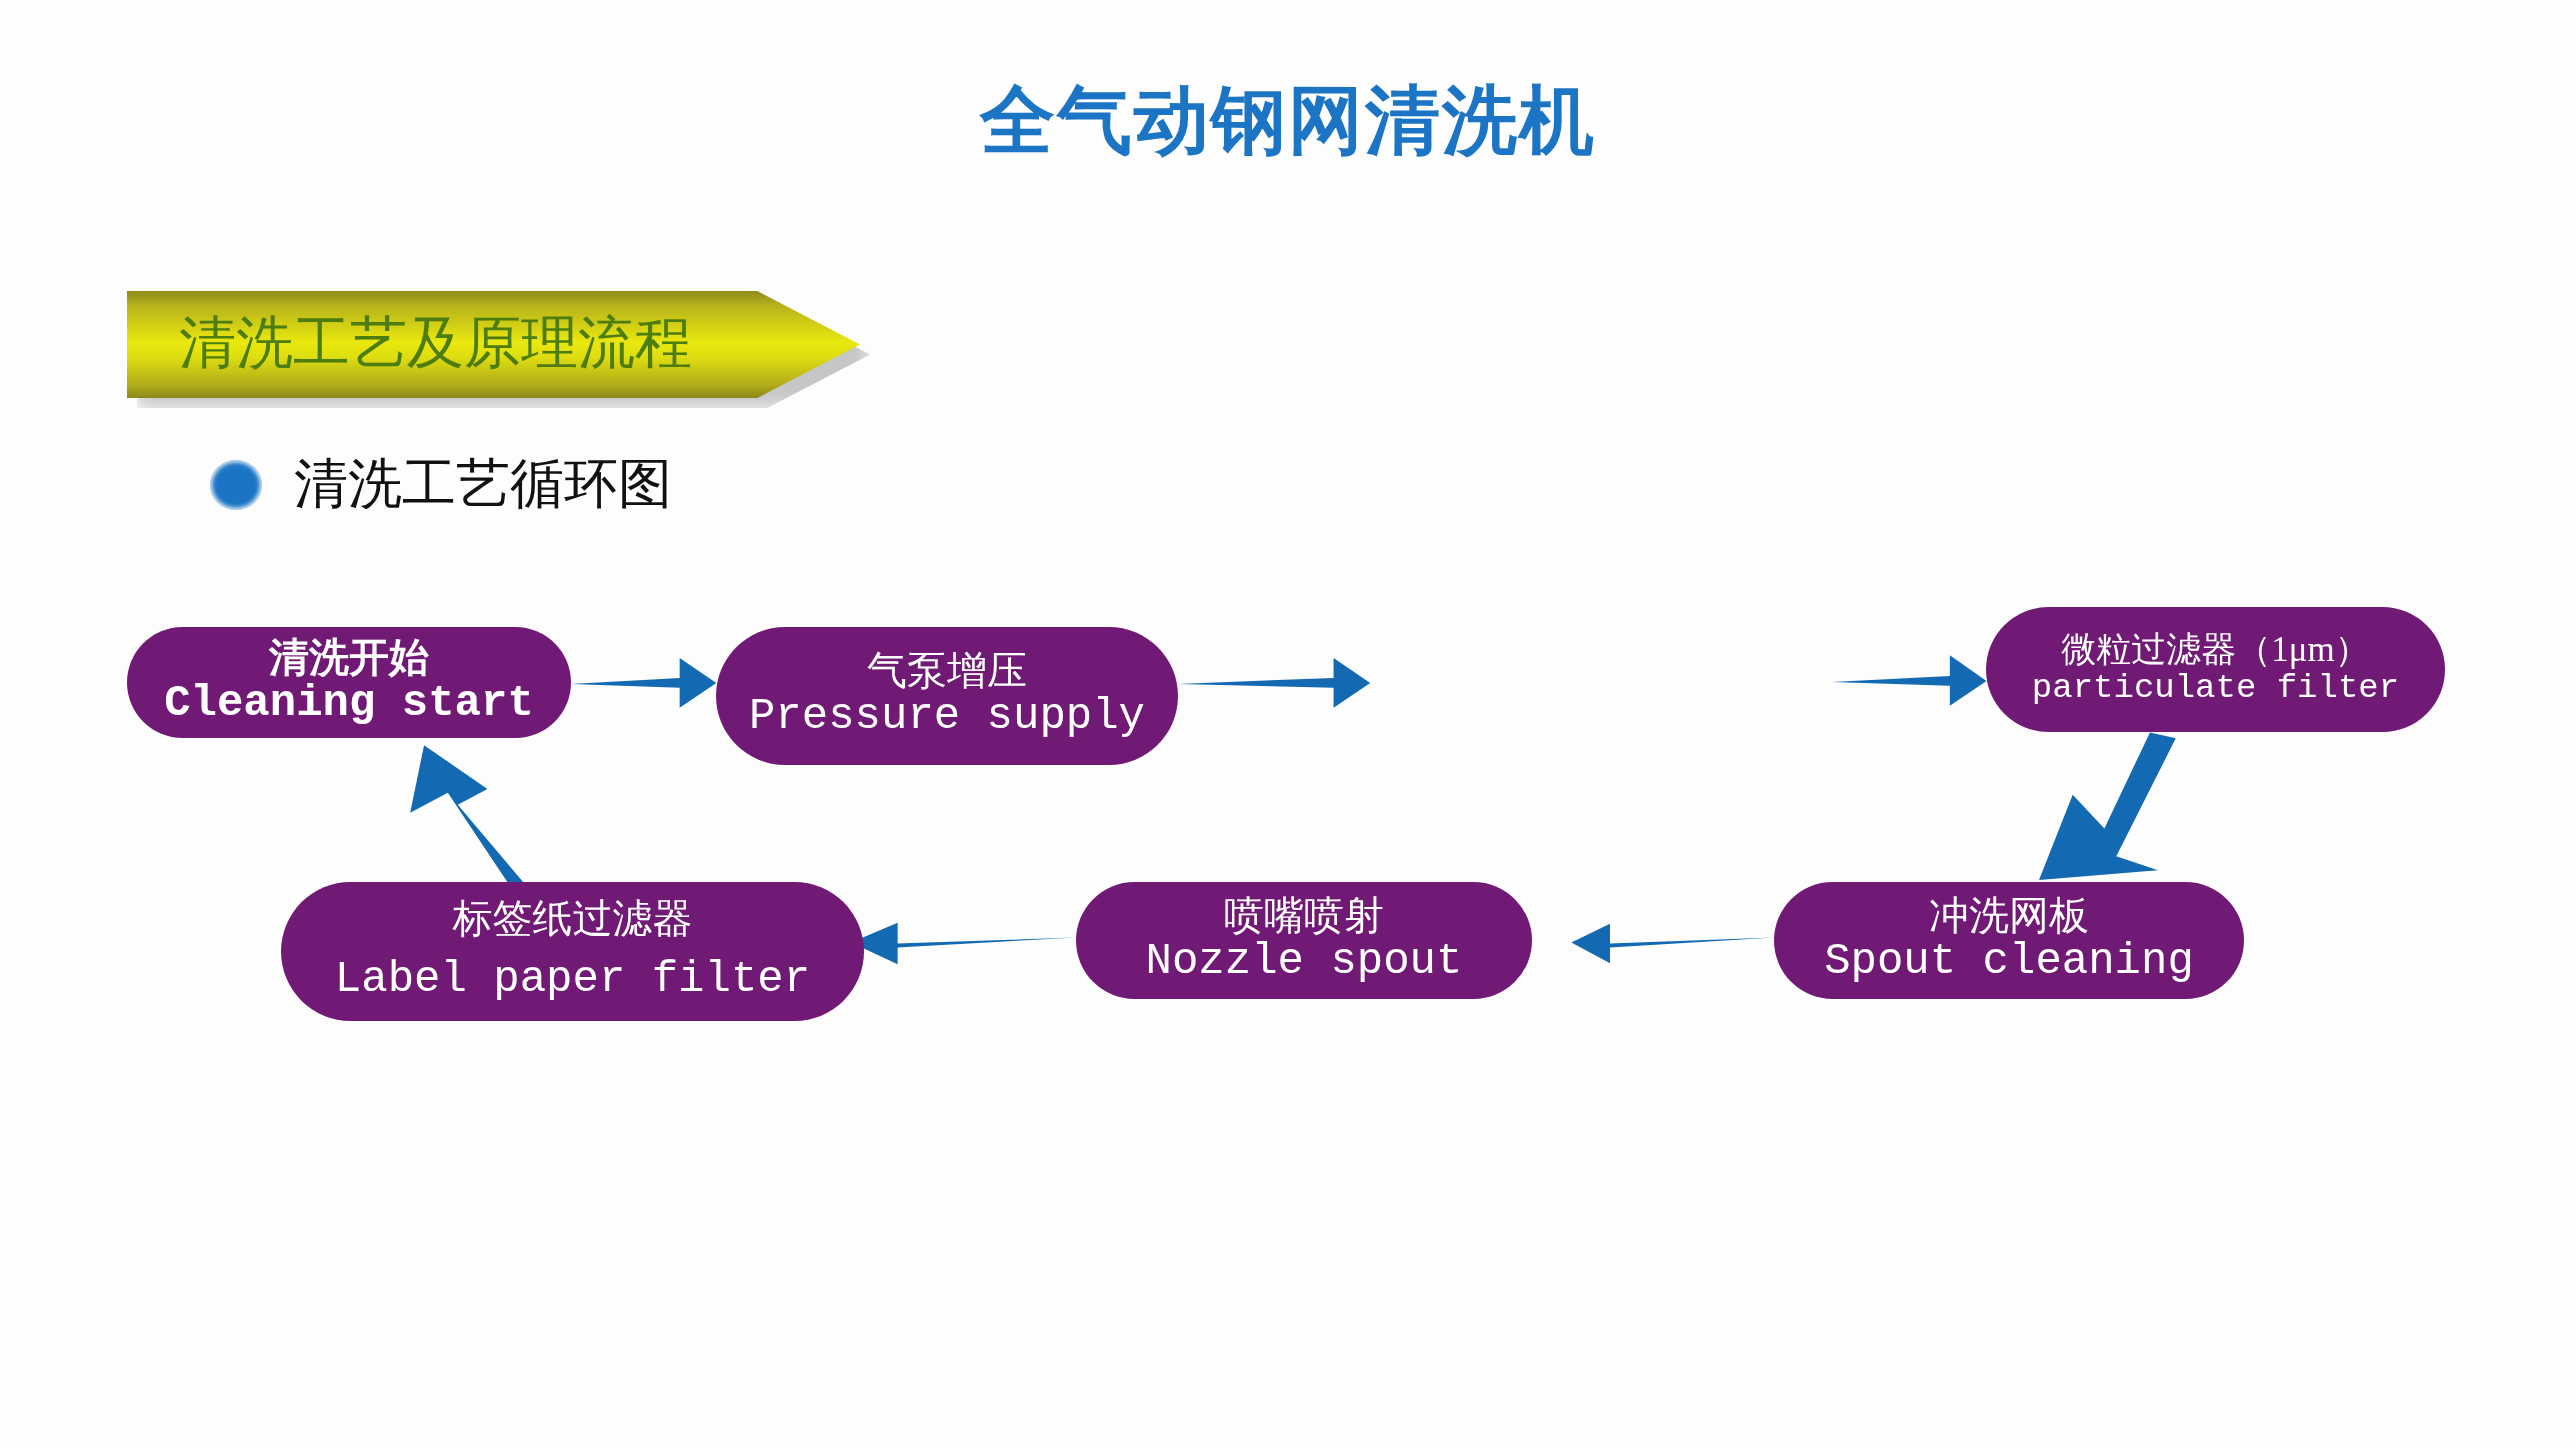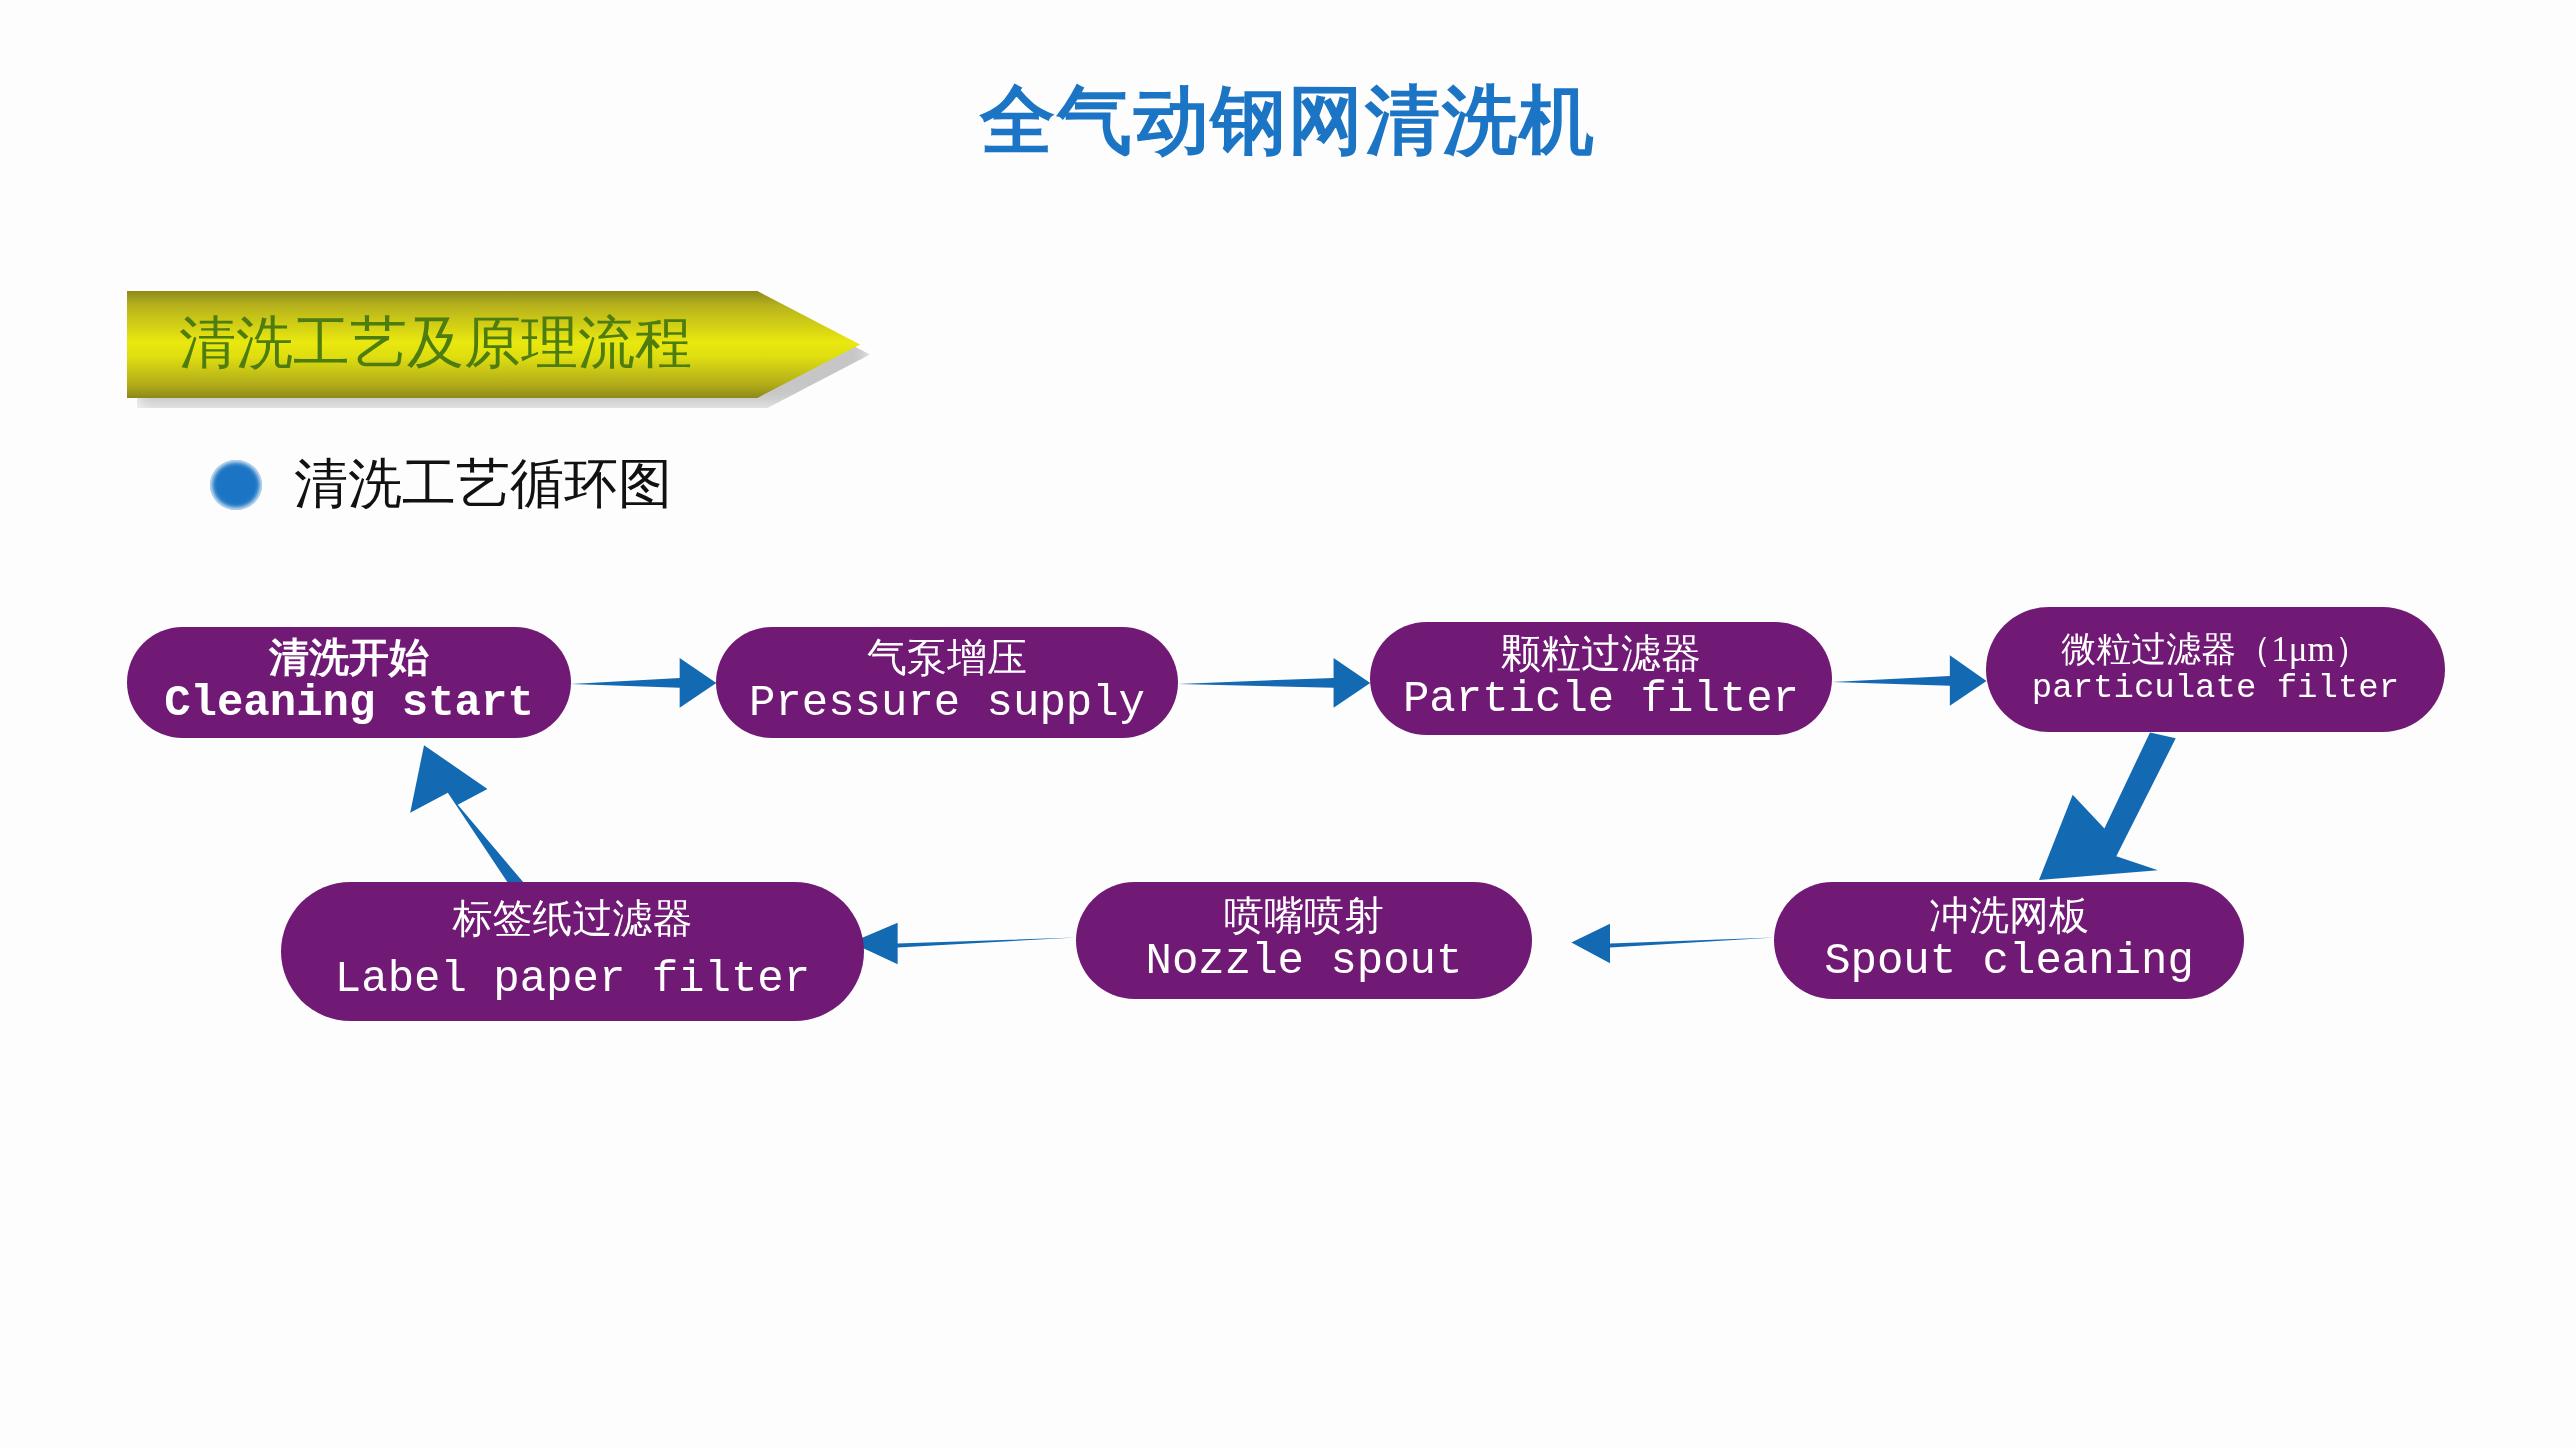--- a/index.html
+++ b/index.html
@@ -130,21 +130,21 @@
     line-height: 1.12;
     white-space: nowrap;
     letter-spacing: 0px;
   }
   .node.bold .cn, .node.bold .en { font-weight: bold; }
   .node.small .cn { font-size: 35px; }
   .node.small .en { font-size: 34px; }
 
   
   #node-0 { left: 127px;  top: 627px;  width: 444px; height: 111px; }
-  #node-1 { left: 716px;  top: 627px;  width: 462px; height: 111px; }
+  #node-1 { left: 716px;  top: 627px;  width: 462px; height: 138px; }
   #node-2 { left: 1370px; top: 622px;  width: 462px; height: 113px; }
   #node-3 { left: 1986px; top: 607px;  width: 459px; height: 125px; }
   #node-4 { left: 1774px; top: 882px;  width: 470px; height: 117px; }
   #node-5 { left: 1076px; top: 882px;  width: 456px; height: 117px; }
   #node-6 { left: 281px;  top: 882px;  width: 583px; height: 139px; gap: 15px; }
 
   
   #arrow-layer {
     position: absolute;
     left: 0; top: 0;
@@ -191,24 +191,20 @@
   <div class="node bold" id="node-0">
     <span class="cn">清洗开始</span>
     <span class="en">Cleaning start</span>
   </div>
 
   <div class="node" id="node-1">
     <span class="cn">气泵增压</span>
     <span class="en">Pressure supply</span>
   </div>
 
-  <div class="node" id="node-2">
-    <span class="cn">颗粒过滤器</span>
-    <span class="en">Particle filter</span>
-  </div>
 
   <div class="node small" id="node-3">
     <span class="cn">微粒过滤器（1μm）</span>
     <span class="en">particulate filter</span>
   </div>
 
   <div class="node" id="node-4">
     <span class="cn">冲洗网板</span>
     <span class="en">Spout cleaning</span>
   </div>

